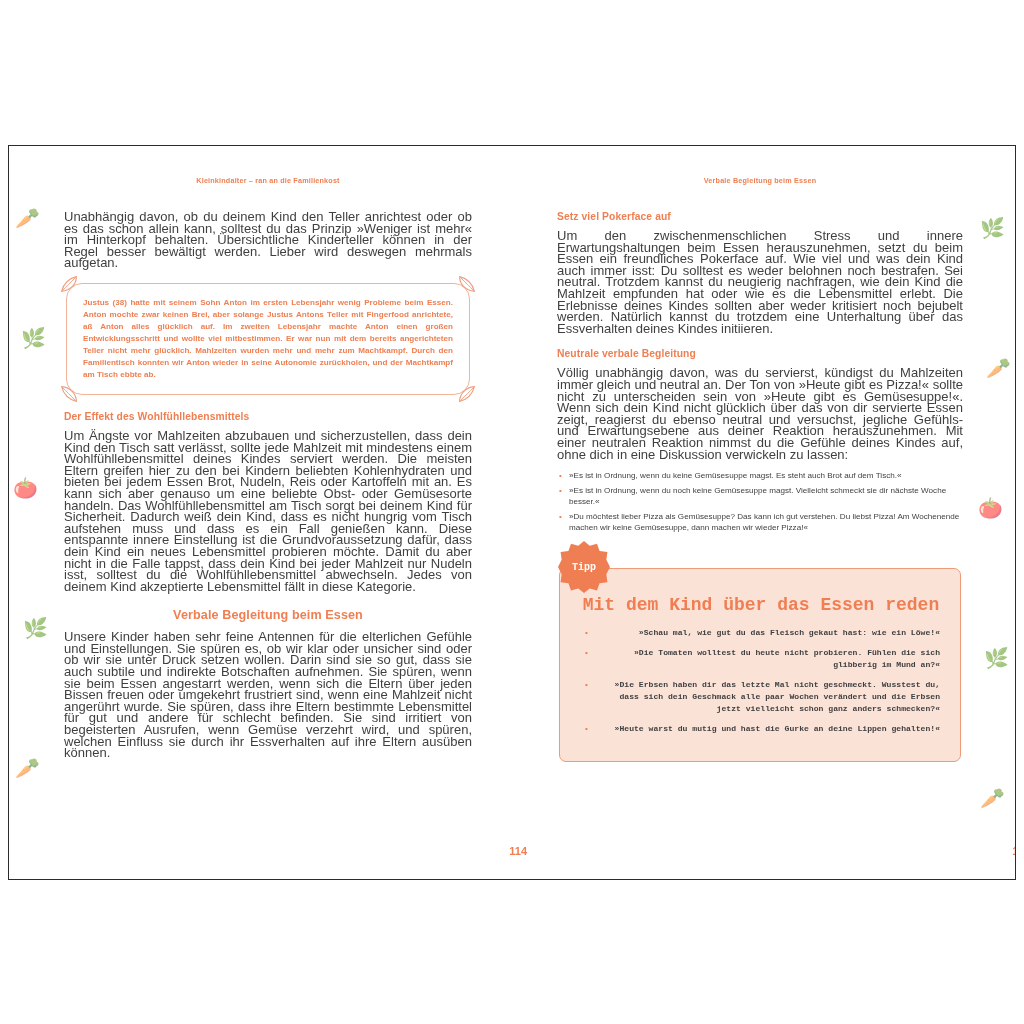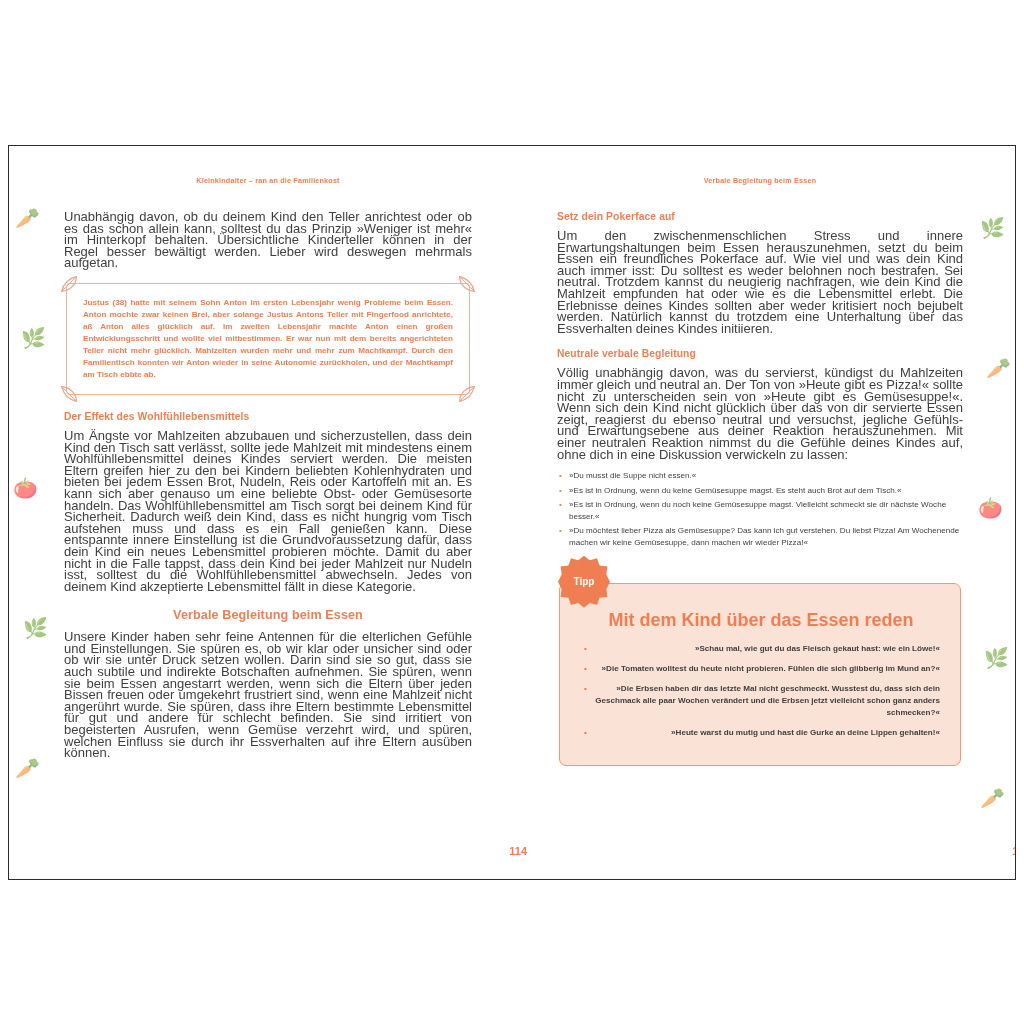--- a/index.html
+++ b/index.html
@@ -78,21 +78,21 @@
     margin: 14px 0 8px 0;
     font-weight: bold;
     letter-spacing: .1px;
   }
   h3.sub.first { margin-top: 0; }
 
   
   .storybox {
     position: relative;
     border: 1px solid #f0b49a;
-    border-radius: 4px;
+    border-radius: 16px;
     padding: 13px 16px 13px 16px;
     margin: 14px 2px 16px 2px;
   }
   .storybox p {
     margin: 0;
     font-size: 8.1px;
     line-height: 12px;
     font-weight: bold;
     color: #ef7f52;
     text-align: justify;
@@ -130,20 +130,21 @@
   }
 
   
   .tipbox {
     position: relative;
     margin: 34px 2px 0 2px;
     background: #fbe2d7;
     border: 1px solid #ef9a76;
     border-radius: 7px;
     padding: 26px 20px 18px 22px;
+    font-family: Liberation Mono, monospace;
   }
   .tip-badge {
     position: absolute;
     left: -2px;
     top: -28px;
     width: 52px;
     height: 52px;
     background: #ef7f52;
     color: #ffffff;
     font-size: 10px;
@@ -240,28 +241,27 @@
 
       <h2 class="section">Verbale Begleitung beim Essen</h2>
       <p class="body">Unsere Kinder haben sehr feine Antennen für die elterlichen Gefühle und Einstellungen. Sie spüren es, ob wir klar oder unsicher sind oder ob wir sie unter Druck setzen wollen. Darin sind sie so gut, dass sie auch subtile und indirekte Botschaften aufnehmen. Sie spüren, wenn sie beim Essen angestarrt werden, wenn sich die Eltern über jeden Bissen freuen oder umgekehrt frustriert sind, wenn eine Mahlzeit nicht angerührt wurde. Sie spüren, dass ihre Eltern bestimmte Lebensmittel für gut und andere für schlecht befinden. Sie sind irritiert von begeisterten Ausrufen, wenn Gemüse verzehrt wird, und spüren, welchen Einfluss sie durch ihr Essverhalten auf ihre Eltern ausüben können.</p>
 
       <div class="folio">114</div>
     </div>
 
     <div class="col right">
       <div class="runhead">Verbale Begleitung beim Essen</div>
 
-      <h3 class="sub first">Setz dein Pokerface auf</h3>
+      <h3 class="sub first">Setz viel Pokerface auf</h3>
       <p class="body">Um den zwischenmenschlichen Stress und innere Erwartungshaltungen beim Essen herauszunehmen, setzt du beim Essen ein freundliches Pokerface auf. Wie viel und was dein Kind auch immer isst: Du solltest es weder belohnen noch bestrafen. Sei neutral. Trotzdem kannst du neugierig nachfragen, wie dein Kind die Mahlzeit empfunden hat oder wie es die Lebensmittel erlebt. Die Erlebnisse deines Kindes sollten aber weder kritisiert noch bejubelt werden. Natürlich kannst du trotzdem eine Unterhaltung über das Essverhalten deines Kindes initiieren.</p>
 
       <h3 class="sub">Neutrale verbale Begleitung</h3>
       <p class="body">Völlig unabhängig davon, was du servierst, kündigst du Mahlzeiten immer gleich und neutral an. Der Ton von »Heute gibt es Pizza!« sollte nicht zu unterscheiden sein von »Heute gibt es Gemüsesuppe!«. Wenn sich dein Kind nicht glücklich über das von dir servierte Essen zeigt, reagierst du ebenso neutral und versuchst, jegliche Gefühls- und Erwartungsebene aus deiner Reaktion herauszunehmen. Mit einer neutralen Reaktion nimmst du die Gefühle deines Kindes auf, ohne dich in eine Diskussion verwickeln zu lassen:</p>
 
       <ul class="quotes">
-        <li>»Du musst die Suppe nicht essen.«</li>
         <li>»Es ist in Ordnung, wenn du keine Gemüsesuppe magst. Es steht auch Brot auf dem Tisch.«</li>
         <li>»Es ist in Ordnung, wenn du noch keine Gemüsesuppe magst. Vielleicht schmeckt sie dir nächste Woche besser.«</li>
         <li>»Du möchtest lieber Pizza als Gemüsesuppe? Das kann ich gut verstehen. Du liebst Pizza! Am Wochenende machen wir keine Gemüsesuppe, dann machen wir wieder Pizza!«</li>
       </ul>
 
       <div class="tipbox">
         <div class="tip-badge">Tipp</div>
         <div class="tip-title">Mit dem Kind über das Essen reden</div>
         <ul class="tips">
           <li>»Schau mal, wie gut du das Fleisch gekaut hast: wie ein Löwe!«</li>

